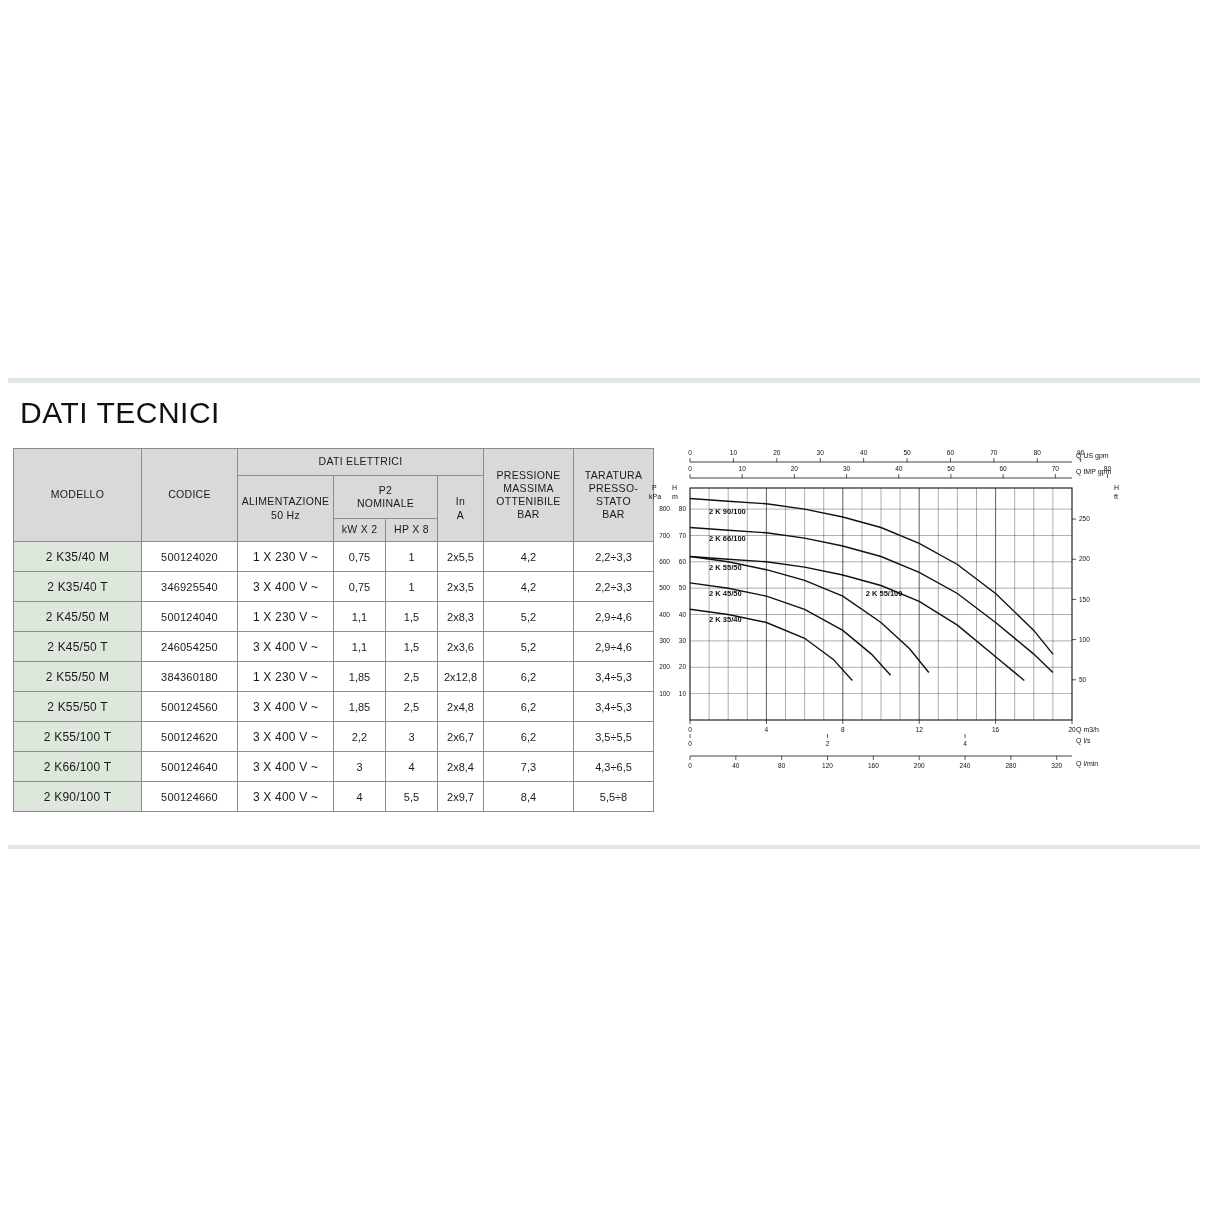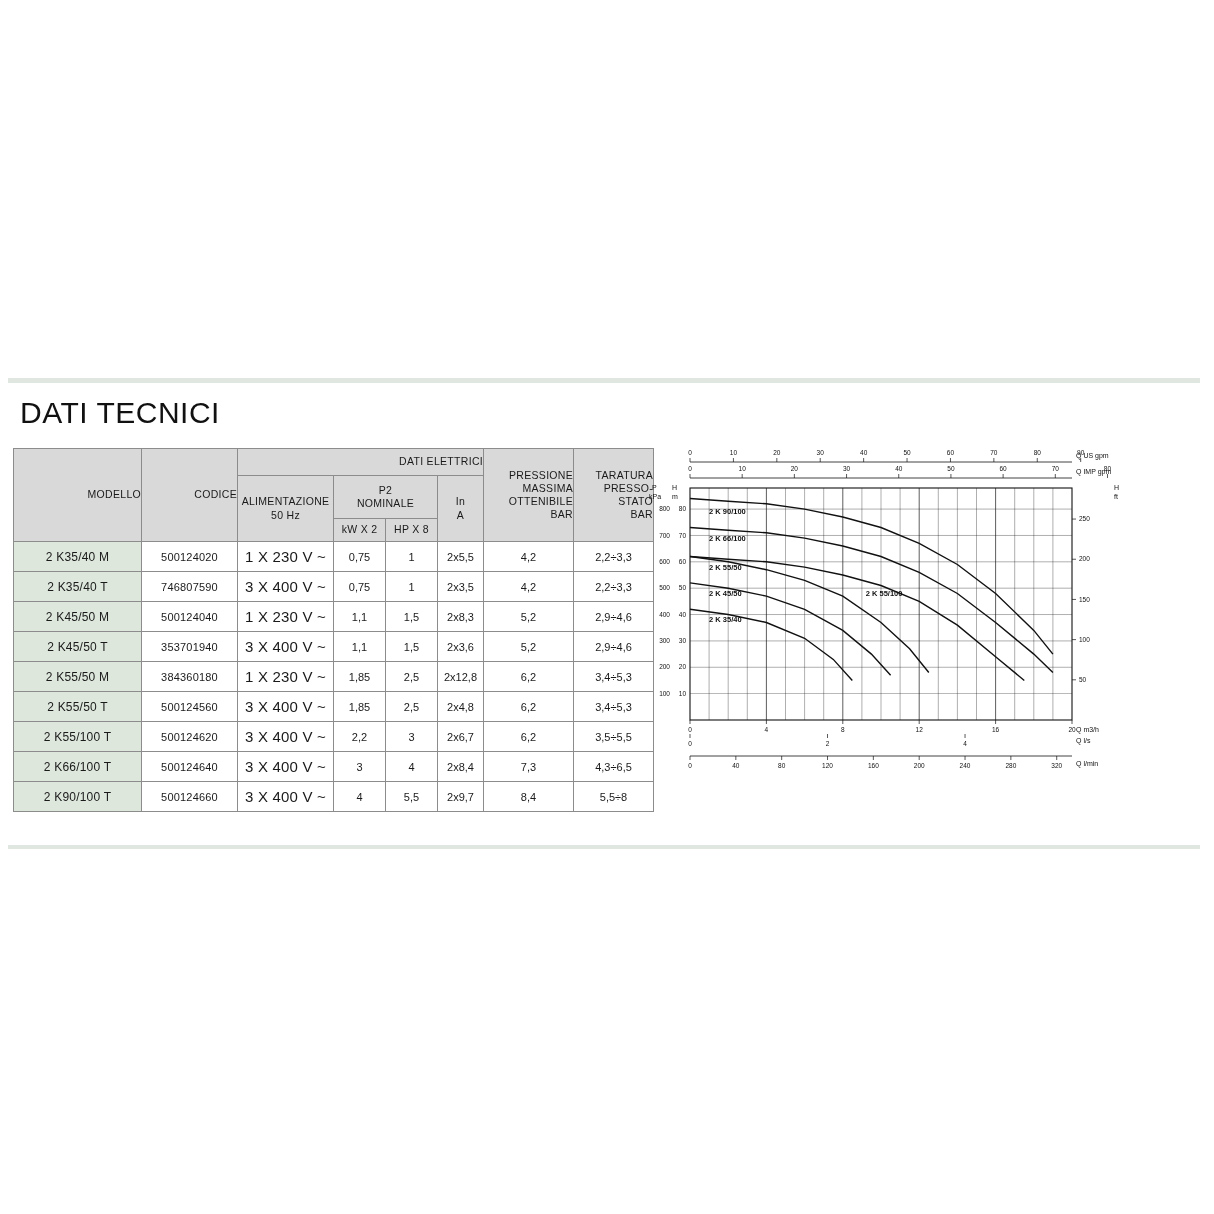--- a/index.html
+++ b/index.html
@@ -95,25 +95,25 @@
   }
   td.codice {
     font-size: 11px;
     letter-spacing: 0.2px;
   }
   td.val {
     font-size: 11px;
     margin-top: 16px;
   }
   td.alim {
-    font-size: 15px;
+    font-size: 12px;
     letter-spacing: 0.2px;
   }
   tr.datarow td { height: 29px; }
-  tr.hrow1 th { height: 26px; text-align: right; }
+  tr.hrow1 th { height: 26px; }
   tr.hrow2 th { height: 42px; }
   tr.hrow3 th { height: 22px; }
 
   
   .chart-wrap {
     position: absolute;
     left: 644px;
     top: 440px;
     width: 508px;
     height: 340px;
@@ -174,41 +174,41 @@
         <td class="codice">500124020</td>
         <td class="alim">1 X 230 V ~</td>
         <td class="val">0,75</td>
         <td class="val">1</td>
         <td class="val">2x5,5</td>
         <td class="val">4,2</td>
         <td class="val">2,2÷3,3</td>
       </tr>
       <tr class="datarow">
         <td class="model">2 K35/40 T</td>
-        <td class="codice">746807590</td>
+        <td class="codice">346925540</td>
         <td class="alim">3 X 400 V ~</td>
         <td class="val">0,75</td>
         <td class="val">1</td>
         <td class="val">2x3,5</td>
         <td class="val">4,2</td>
         <td class="val">2,2÷3,3</td>
       </tr>
       <tr class="datarow">
         <td class="model">2 K45/50 M</td>
         <td class="codice">500124040</td>
         <td class="alim">1 X 230 V ~</td>
         <td class="val">1,1</td>
         <td class="val">1,5</td>
         <td class="val">2x8,3</td>
         <td class="val">5,2</td>
         <td class="val">2,9÷4,6</td>
       </tr>
       <tr class="datarow">
         <td class="model">2 K45/50 T</td>
-        <td class="codice">353701940</td>
+        <td class="codice">246054250</td>
         <td class="alim">3 X 400 V ~</td>
         <td class="val">1,1</td>
         <td class="val">1,5</td>
         <td class="val">2x3,6</td>
         <td class="val">5,2</td>
         <td class="val">2,9÷4,6</td>
       </tr>
       <tr class="datarow">
         <td class="model">2 K55/50 M</td>
         <td class="codice">384360180</td>

